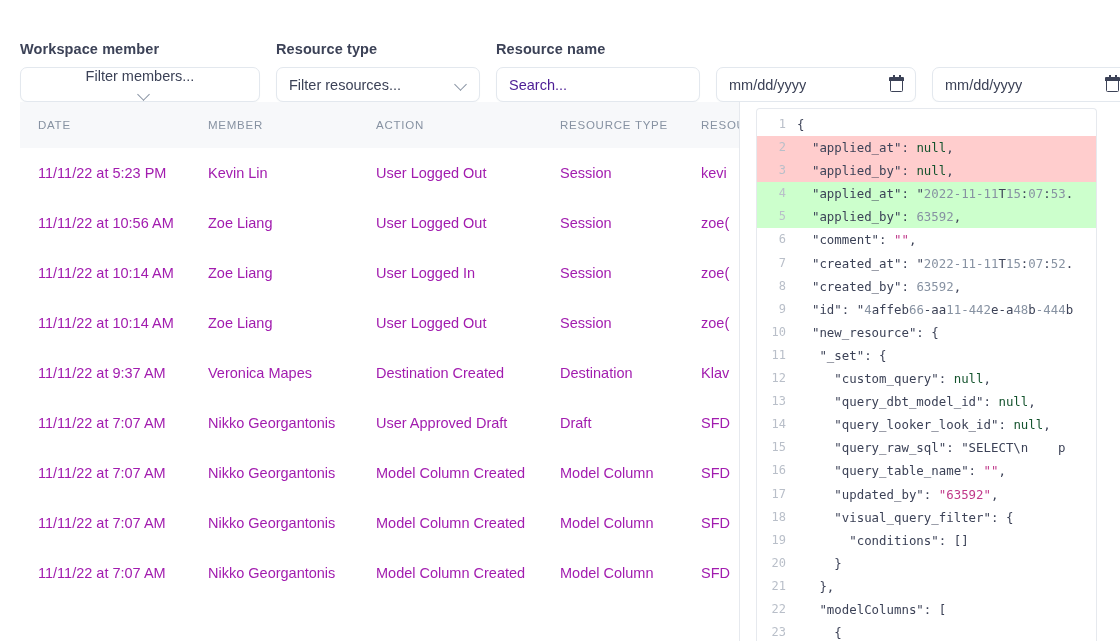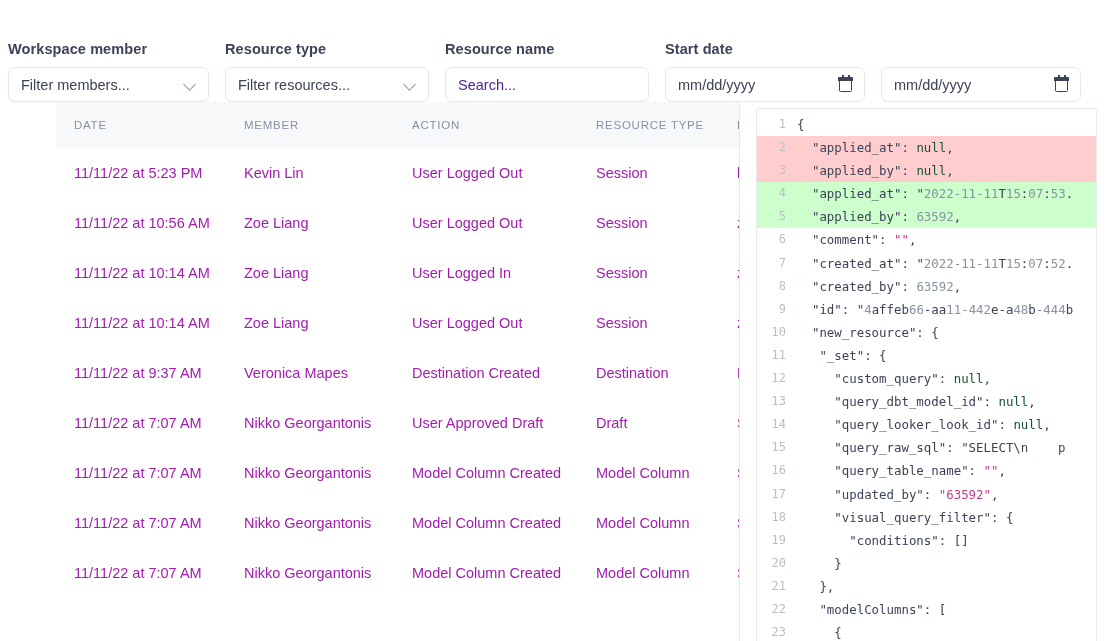--- a/index.html
+++ b/index.html
@@ -16,21 +16,21 @@
     width: 1120px;
     height: 641px;
     background: #ffffff;
   }
 
   
   .filter-bar {
     display: flex;
     align-items: flex-end;
     gap: 16px;
-    padding: 18px 20px 0 8px;
+    padding: 18px 20px 0 20px;
     height: 102px;
   }
   .filter-field { display: flex; flex-direction: column; }
   .filter-label {
     font-size: 14.5px;
     font-weight: 700;
     color: #3c4257;
     letter-spacing: 0.1px;
     margin-bottom: 9px;
     line-height: 18px;
@@ -42,21 +42,21 @@
     border-radius: 7px;
     background: #ffffff;
     display: flex;
     align-items: center;
     padding: 0 12px;
     font-size: 14.5px;
     color: #3c4257;
     box-shadow: 0 1px 1px rgba(60,66,87,0.04);
   }
   .control.select { justify-content: space-between; }
-  .w-select-member { width: 201px; }
+  .w-select-member { width: 240px; flex-direction: column; }
   .w-select-resource { width: 204px; }
   .w-search { width: 204px; }
   .w-date { width: 200px; }
 
   .control .value { white-space: nowrap; overflow: hidden; text-overflow: ellipsis; }
   .control .placeholder { color: #4c1d95; }
 
   .chevron {
     flex: none;
     width: 12px; height: 12px;
@@ -108,21 +108,20 @@
     display: flex;
   }
 
   
   .table-pane {
     position: relative;
     width: 740px;
     height: 539px;
     overflow: hidden;
     border-right: 1px solid #e6e9ee;
-    padding-left: 36px;
   }
   .audit-table {
     width: 900px;
     border-collapse: collapse;
     table-layout: fixed;
     margin-left: 20px;
   }
   .audit-table thead th {
     background: #f7f8fa;
     text-align: left;
@@ -236,21 +235,20 @@
     </div>
 
     <div class="filter-field">
       <div class="filter-label">Resource name</div>
       <div class="control w-search">
         <span class="value placeholder">Search...</span>
       </div>
     </div>
 
     <div class="filter-field">
-      <div class="filter-label">Start date</div>
       <div class="control w-date">
         <span class="value">mm/dd/yyyy</span>
         <span class="cal-icon"></span>
       </div>
     </div>
 
     <div class="filter-field">
       <div class="control w-date">
         <span class="value">mm/dd/yyyy</span>
         <span class="cal-icon"></span>

